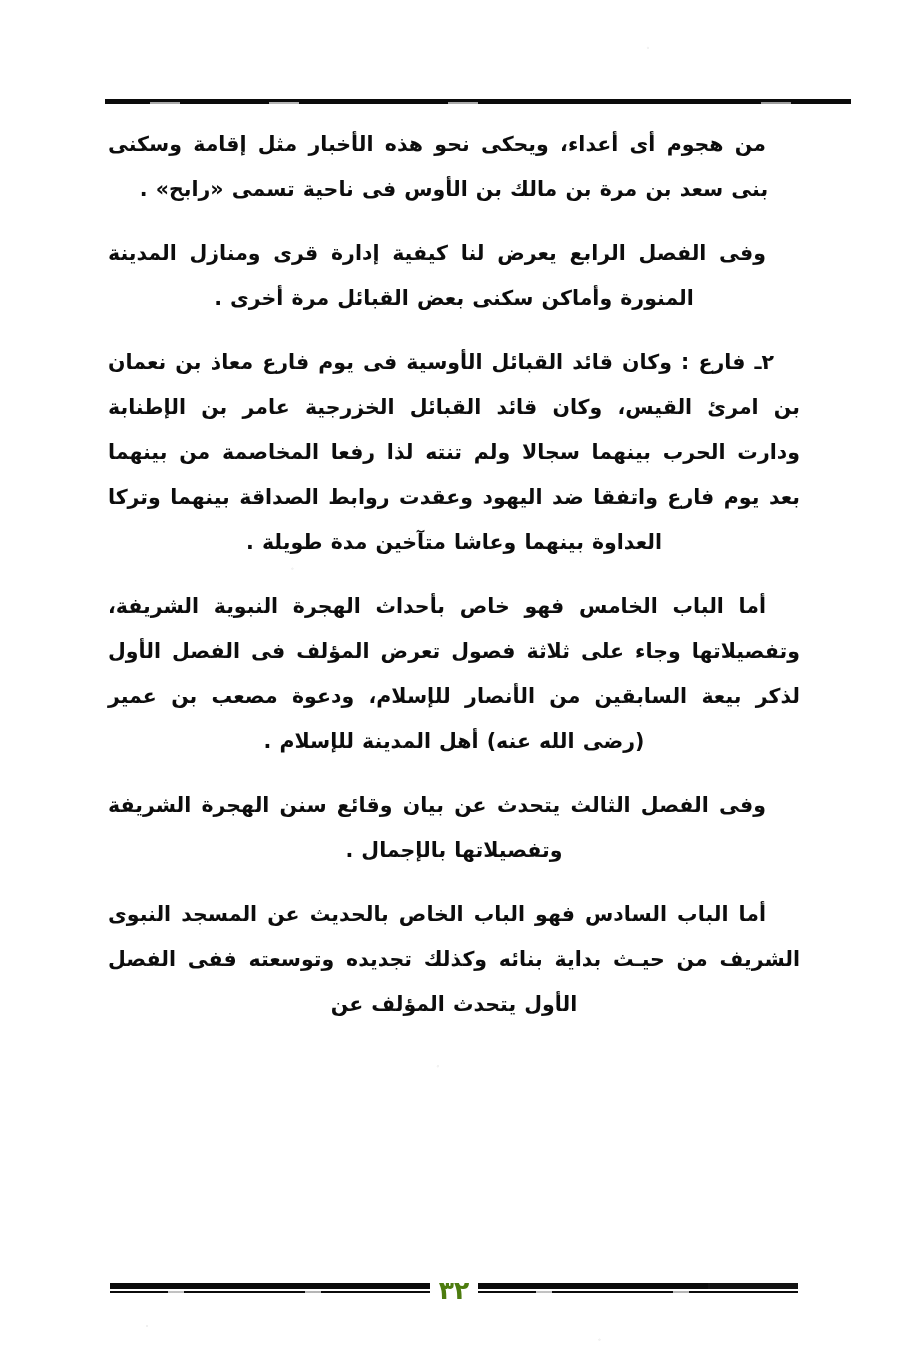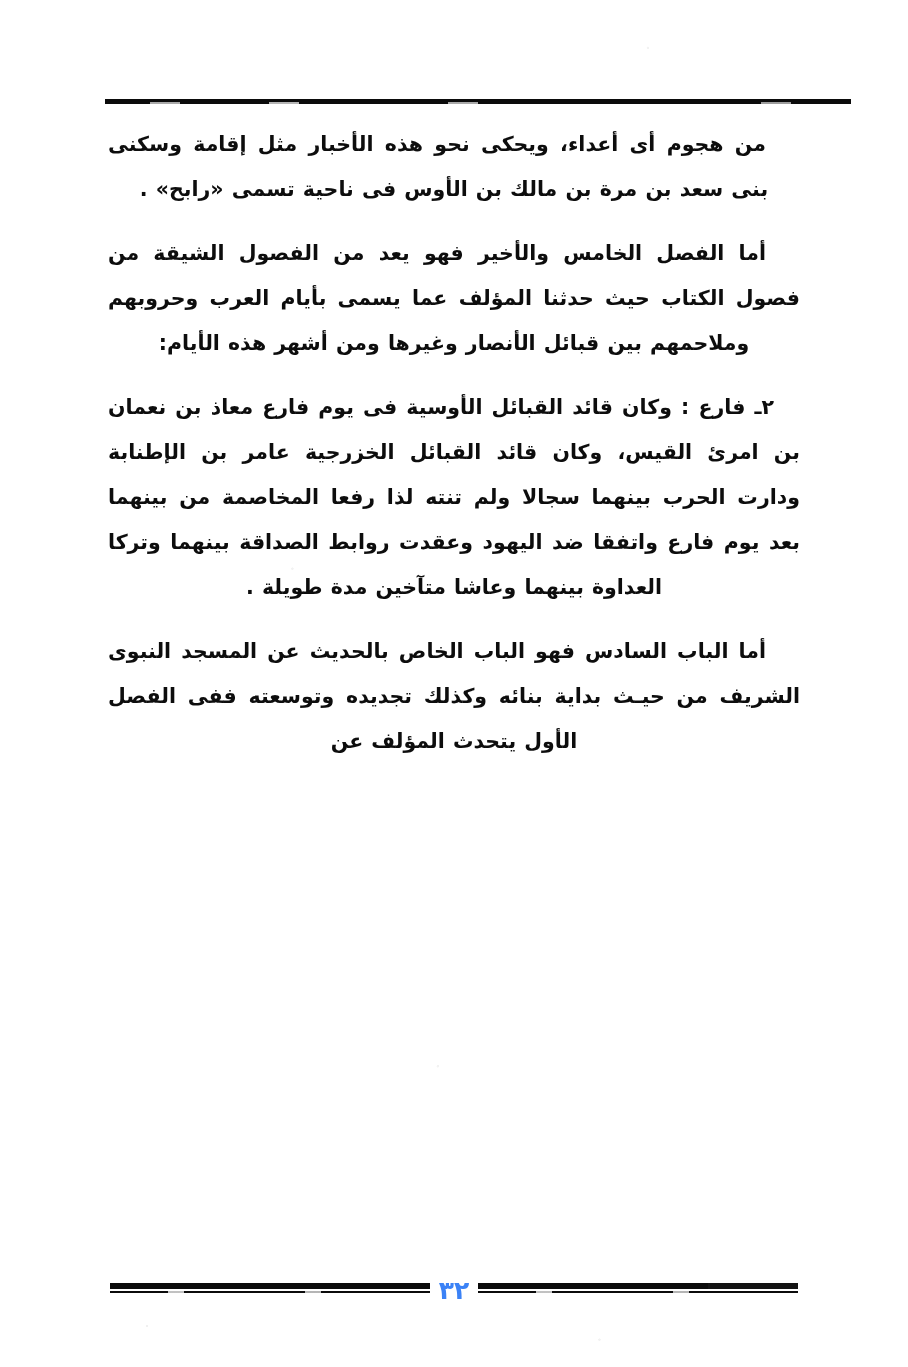--- a/index.html
+++ b/index.html
@@ -121,21 +121,21 @@
   }
   .foot-rule.left .fbar.thick {
     background: linear-gradient(90deg,
       #0b0b0b 0 72%, #131313 72% 100%);
   }
 
   .page-number {
     font-family: "DejaVu Sans", "Liberation Sans", sans-serif;
     font-size: 25px;
     font-weight: 700;
-    color: #3b82f6;
+    color: #4d7c0f;
     line-height: 1;
     margin-top: -4px;
     padding: 0 9px;
     white-space: nowrap;
     direction: rtl;
   }
 </style>
 </head>
 <body>
 
@@ -145,28 +145,30 @@
 
   <div class="top-rule">
     <div class="bar b1"></div>
     <div class="bar b2"></div>
   </div>
 
   <div class="text-column">
 
     <p class="para">من هجوم أى أعداء، ويحكى نحو هذه الأخبار مثل إقامة وسكنى بنى سعد بن مرة بن مالك بن الأوس فى ناحية تسمى «رابح» .</p>
 
+    <p class="para">وفى الفصل الرابع يعرض لنا كيفية إدارة قرى ومنازل المدينة المنورة وأماكن سكنى بعض القبائل مرة أخرى .</p>
 
-    <p class="para">أما الفصل الخامس والأخير فهو يعد من الفصول الشيقة من فصول الكتاب حيث حدثنا المؤلف عما يسمى بأيام العرب وحروبهم وملاحمهم بين قبائل الأنصار وغيرها ومن أشهر هذه الأيام:</p>
 
 
     <p class="para list-item">٢ـ فارع : وكان قائد القبائل الأوسية فى يوم فارع معاذ بن نعمان بن امرئ القيس، وكان قائد القبائل الخزرجية عامر بن الإطنابة ودارت الحرب بينهما سجالا ولم تنته لذا رفعا المخاصمة من بينهما بعد يوم فارع واتفقا ضد اليهود وعقدت روابط الصداقة بينهما وتركا العداوة بينهما وعاشا متآخين مدة طويلة .</p>
 
+    <p class="para">أما الباب الخامس فهو خاص بأحداث الهجرة النبوية الشريفة، وتفصيلاتها وجاء على ثلاثة فصول تعرض المؤلف فى الفصل الأول لذكر بيعة السابقين من الأنصار للإسلام، ودعوة مصعب بن عمير (رضى الله عنه) أهل المدينة للإسلام .</p>
 
 
+    <p class="para">وفى الفصل الثالث يتحدث عن بيان وقائع سنن الهجرة الشريفة وتفصيلاتها بالإجمال .</p>
 
     <p class="para tail">أما الباب السادس فهو الباب الخاص بالحديث عن المسجد النبوى الشريف من حيـث بداية بنائه وكذلك تجديده وتوسعته ففى الفصل الأول يتحدث المؤلف عن</p>
 
   </div>
 
   <div class="footer">
 
     <div class="foot-rule right">
       <div class="fbar thick"></div>
       <div class="fbar thin"></div>

